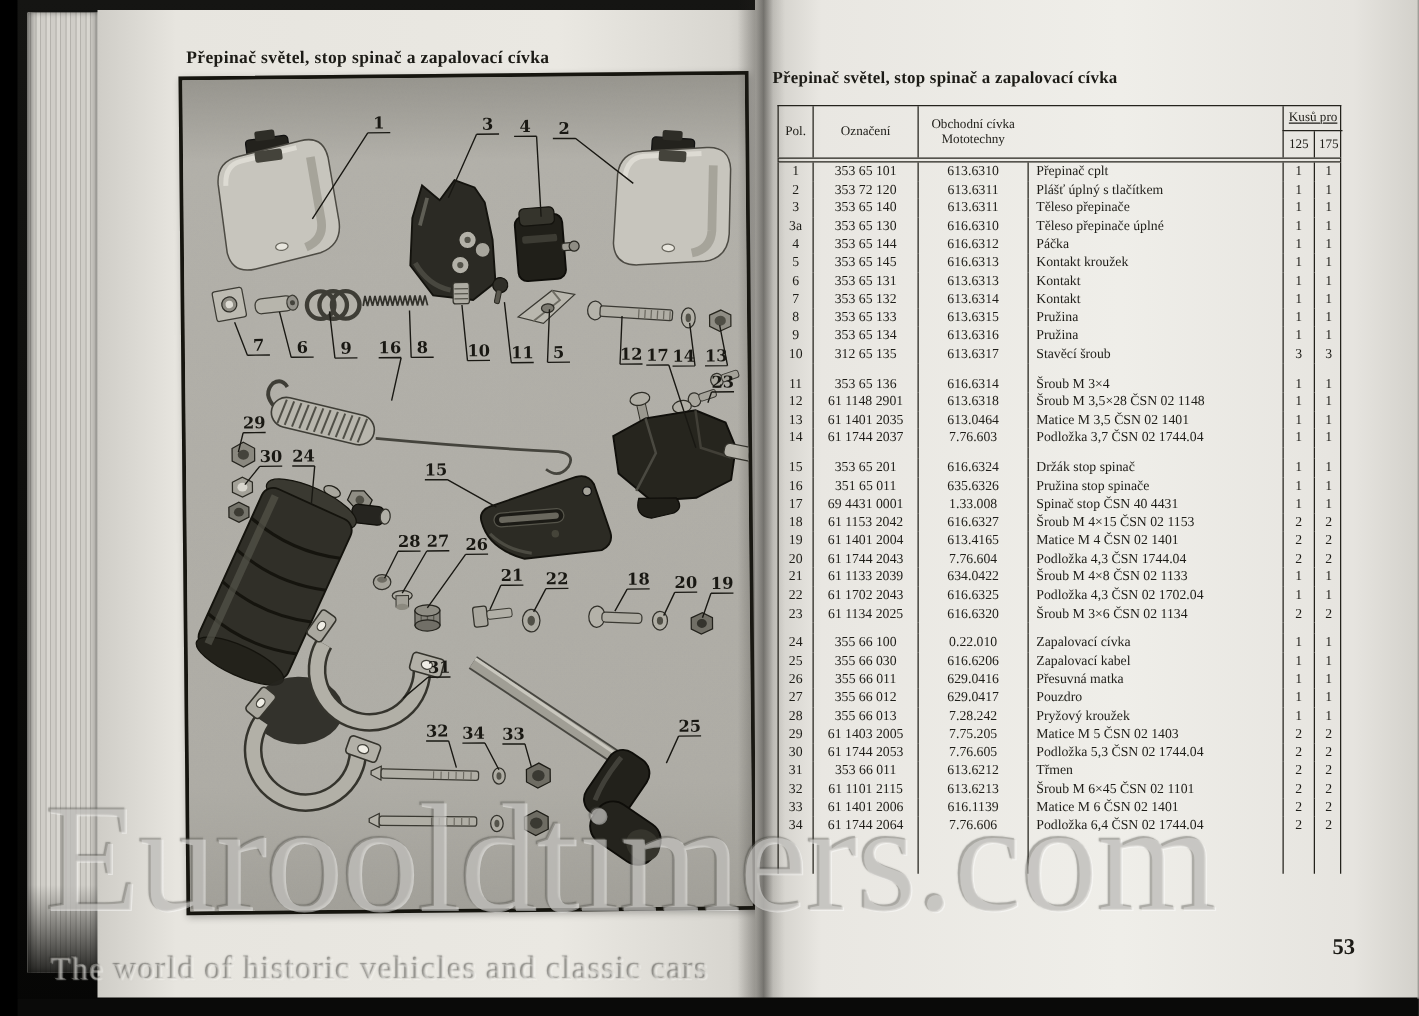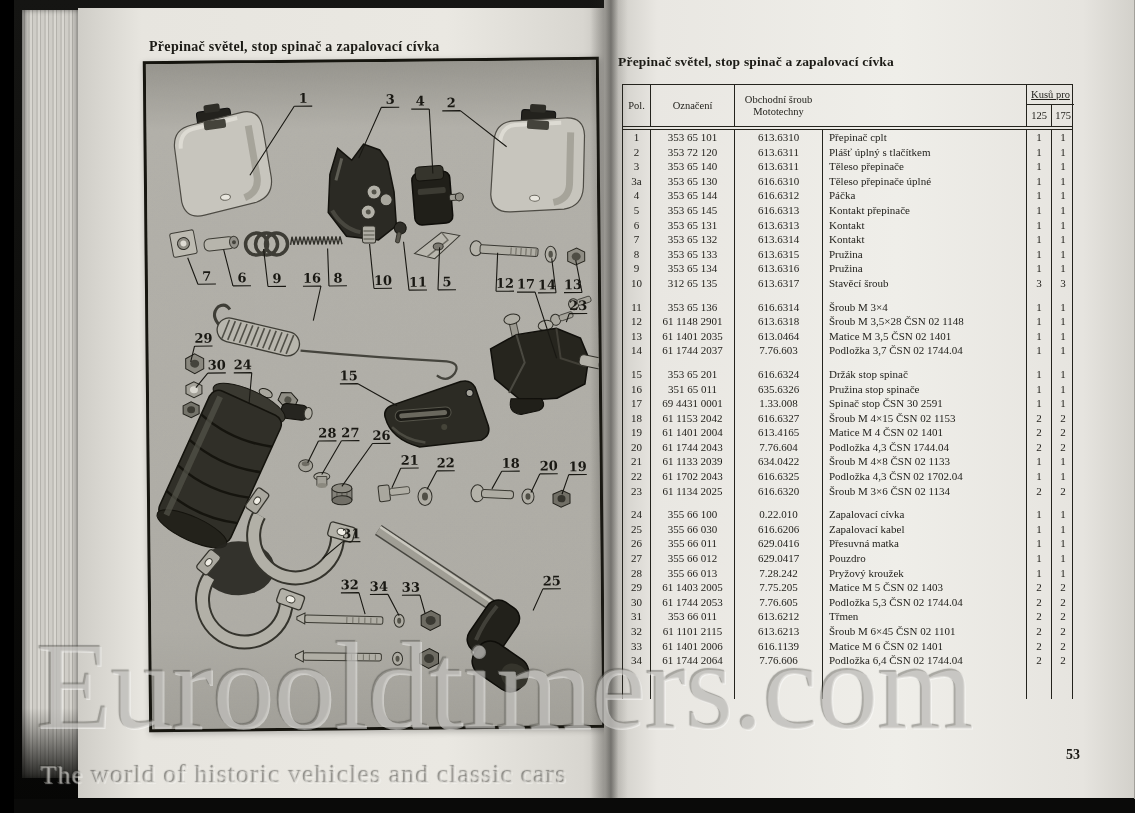--- a/index.html
+++ b/index.html
@@ -26,21 +26,21 @@
   .leader{stroke:#191813;stroke-width:1.1;fill:none;}
 
   
   #gutter{position:absolute;left:576px;top:0;width:38px;height:800px;pointer-events:none;
     background:linear-gradient(90deg,rgba(35,33,29,0) 0%,rgba(35,33,29,.30) 40%,rgba(18,17,14,.48) 55%,rgba(35,33,29,.12) 75%,rgba(35,33,29,0) 100%);}
 
   
   #right-page{position:absolute;left:590px;top:0;width:532px;height:798px;
     background:linear-gradient(90deg,#c9c7c1,#e9e7e2 10%,#efeee9 55%,#e6e4df 90%,#d2d0ca);}
   #right-title{position:absolute;left:14px;top:54px;font-size:13.5px;font-weight:700;letter-spacing:.2px;color:#1c1b16;}
-  #page-number{position:absolute;left:462px;top:747px;font-size:14px;font-weight:700;color:#1c1b16;}
+  #page-number{position:absolute;left:462px;top:747px;font-size:18px;font-weight:700;color:#1c1b16;}
 
   
   #tbl{position:absolute;left:18px;top:84px;width:451px;color:#1e1d18;}
   #thead{display:grid;grid-template-columns:27px 84px 88px 204px 25px 23px;grid-template-rows:20px 21px;
     border:1.6px solid #24231d;border-bottom:none;}
   .th{border-left:1px solid #24231d;display:flex;align-items:center;justify-content:center;
     font-size:10.5px;text-align:center;line-height:1.05;}
   .th.rspan{grid-row:1/3;}
   .th-pol{border-left:none;text-align:center;}
   .th-kusu{grid-column:5/7;grid-row:1;border-bottom:1px solid #24231d;text-decoration:underline;}
@@ -484,21 +484,21 @@
   </div>
 
   <div id="right-page">
     <div id="right-title">Přepinač světel, stop spinač a zapalovací cívka</div>
 
     <div id="tbl">
       <div id="thead">
         <div class="th rspan th-pol">Pol.</div>
         <div class="th rspan">Označení</div>
         <div class="th rspan">
-          <span><span>Obchodní šroub</span><br>
+          <span><span>Obchodní cívka</span><br>
           <span>Mototechny</span></span>
         </div>
         <div class="th th-kusu">Kusů pro</div>
         <div class="th th-125">125</div>
         <div class="th th-175">175</div>
       </div>
       <div id="dbl-rule"></div>
       <div id="tbody">
           <div class="tr">
             <div class="td c-pol">1</div>
@@ -537,21 +537,21 @@
             <div class="td c-ozn">353 65 144</div>
             <div class="td c-obch">616.6312</div>
             <div class="td c-name">Páčka</div>
             <div class="td c-q1">1</div>
             <div class="td c-q2">1</div>
           </div>
           <div class="tr">
             <div class="td c-pol">5</div>
             <div class="td c-ozn">353 65 145</div>
             <div class="td c-obch">616.6313</div>
-            <div class="td c-name">Kontakt přepinače</div>
+            <div class="td c-name">Kontakt kroužek</div>
             <div class="td c-q1">1</div>
             <div class="td c-q2">1</div>
           </div>
           <div class="tr">
             <div class="td c-pol">6</div>
             <div class="td c-ozn">353 65 131</div>
             <div class="td c-obch">613.6313</div>
             <div class="td c-name">Kontakt</div>
             <div class="td c-q1">1</div>
             <div class="td c-q2">1</div>
@@ -649,21 +649,21 @@
             <div class="td c-ozn">351 65 011</div>
             <div class="td c-obch">635.6326</div>
             <div class="td c-name">Pružina stop spinače</div>
             <div class="td c-q1">1</div>
             <div class="td c-q2">1</div>
           </div>
           <div class="tr">
             <div class="td c-pol">17</div>
             <div class="td c-ozn">69 4431 0001</div>
             <div class="td c-obch">1.33.008</div>
-            <div class="td c-name">Spinač stop ČSN 30 2591</div>
+            <div class="td c-name">Spinač stop ČSN 40 4431</div>
             <div class="td c-q1">1</div>
             <div class="td c-q2">1</div>
           </div>
           <div class="tr">
             <div class="td c-pol">18</div>
             <div class="td c-ozn">61 1153 2042</div>
             <div class="td c-obch">616.6327</div>
             <div class="td c-name">Šroub M 4×15 ČSN 02 1153</div>
             <div class="td c-q1">2</div>
             <div class="td c-q2">2</div>

